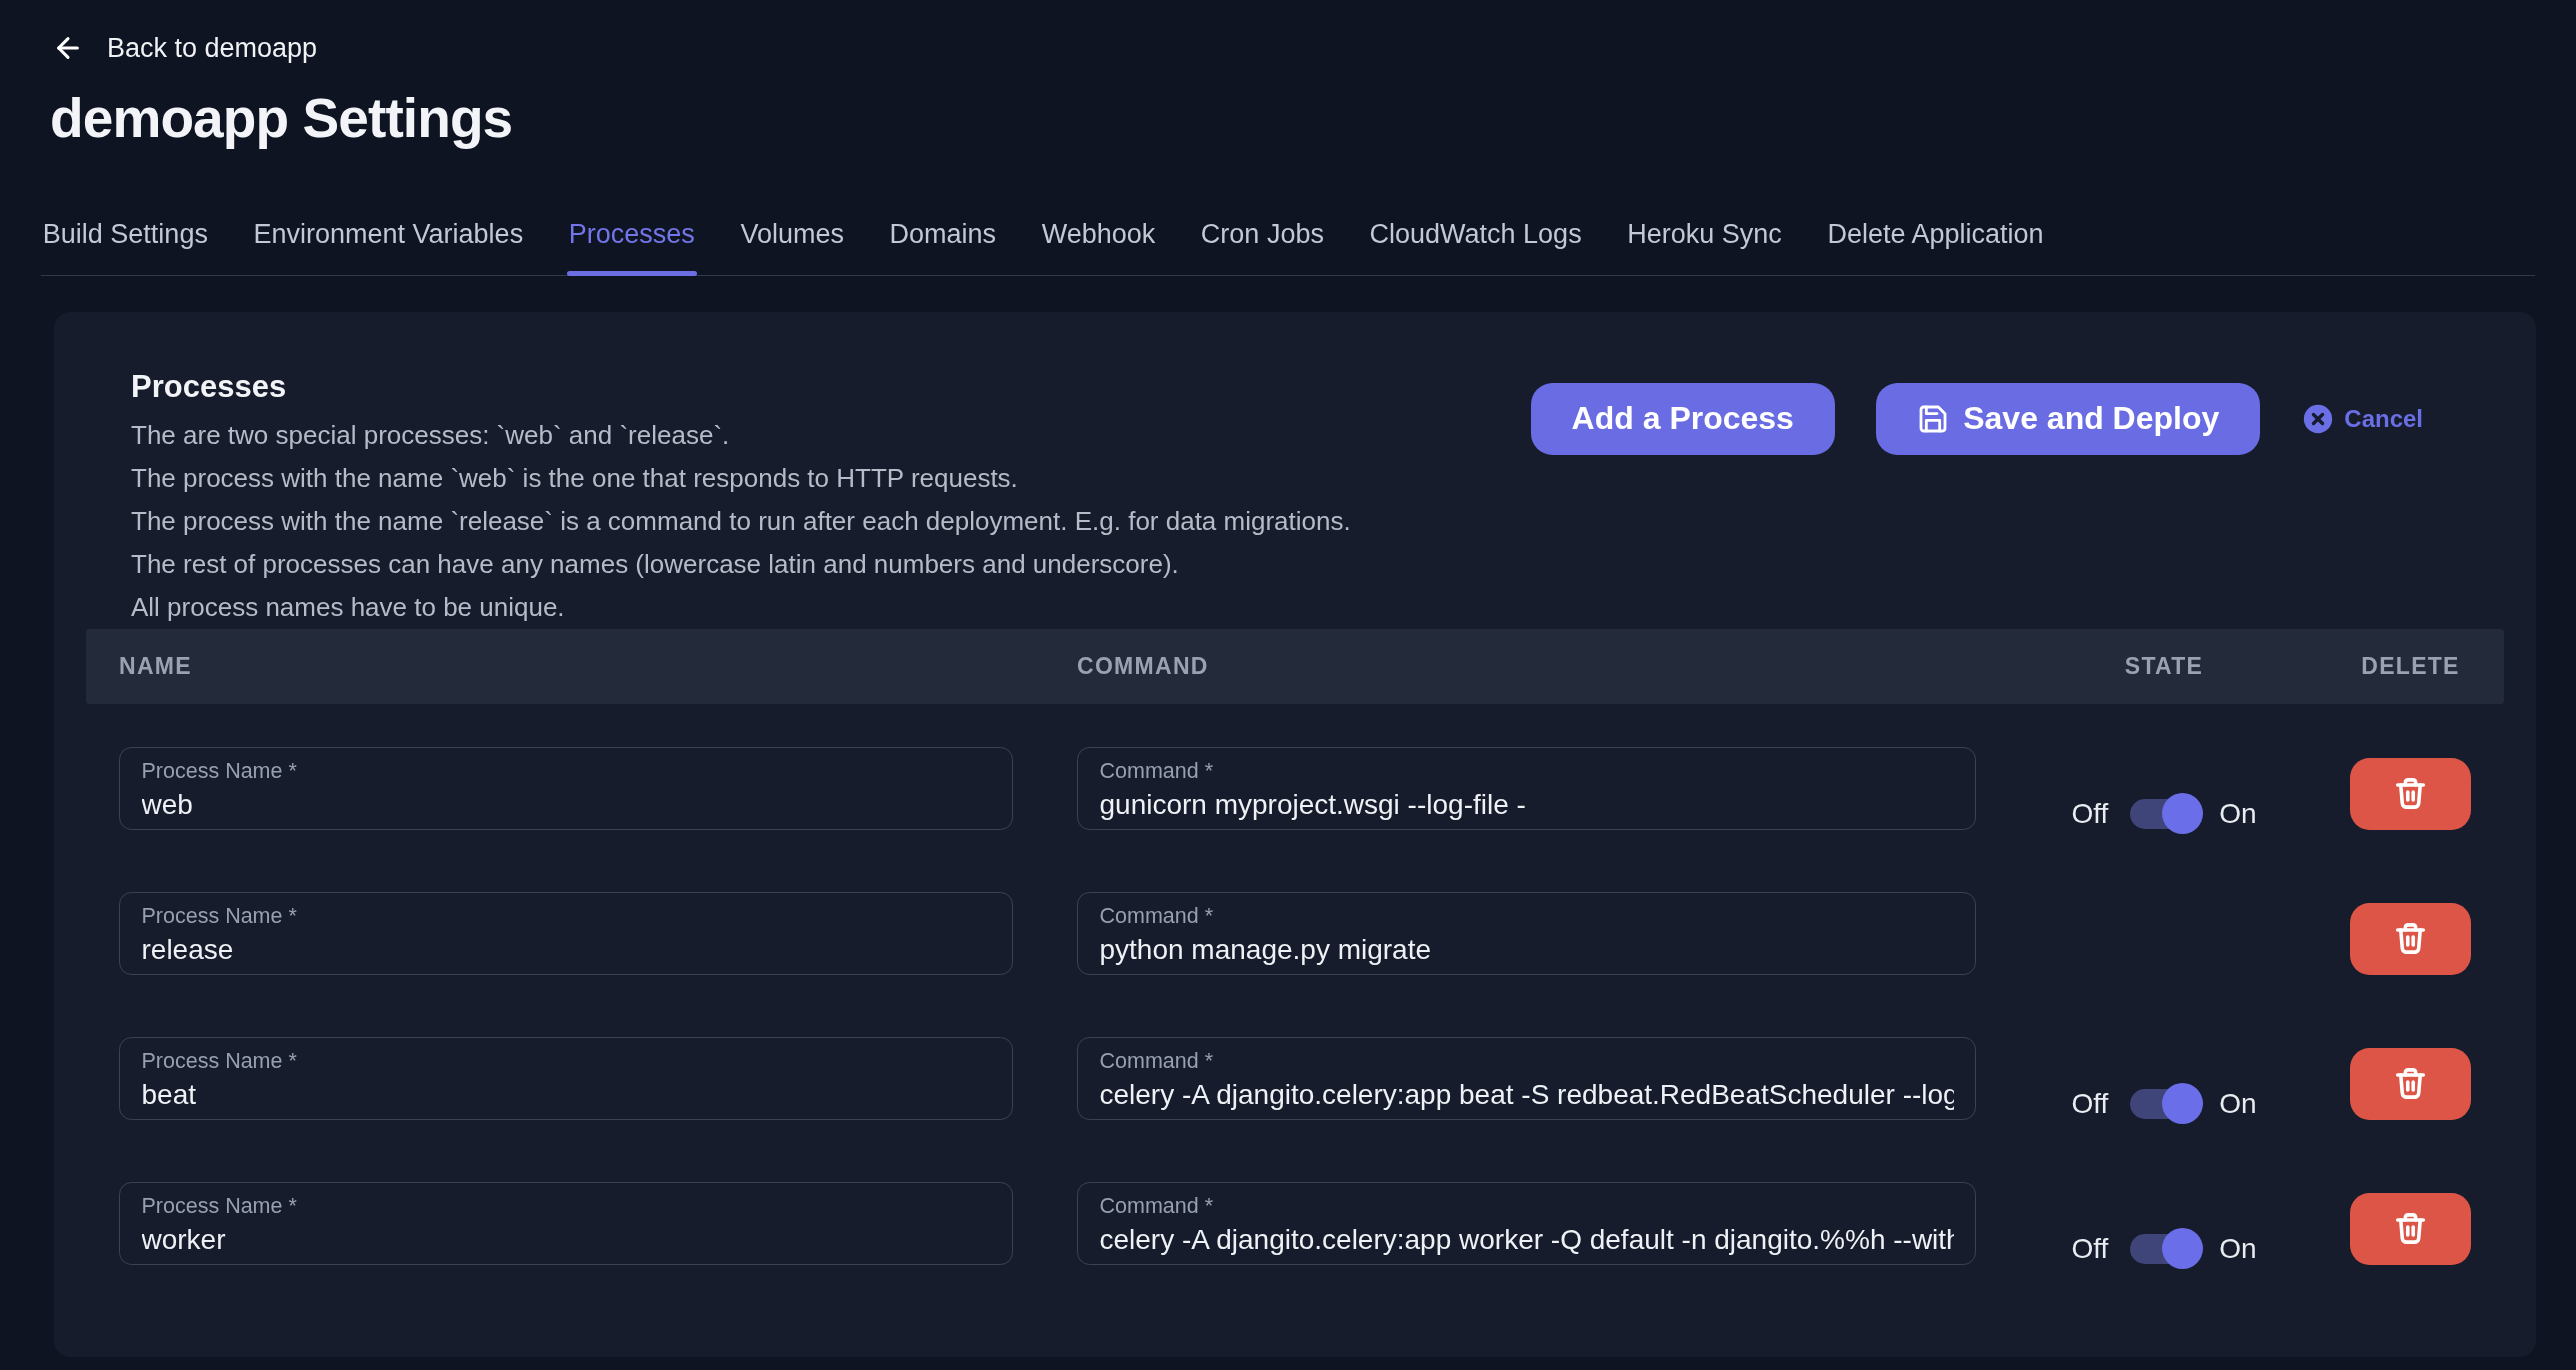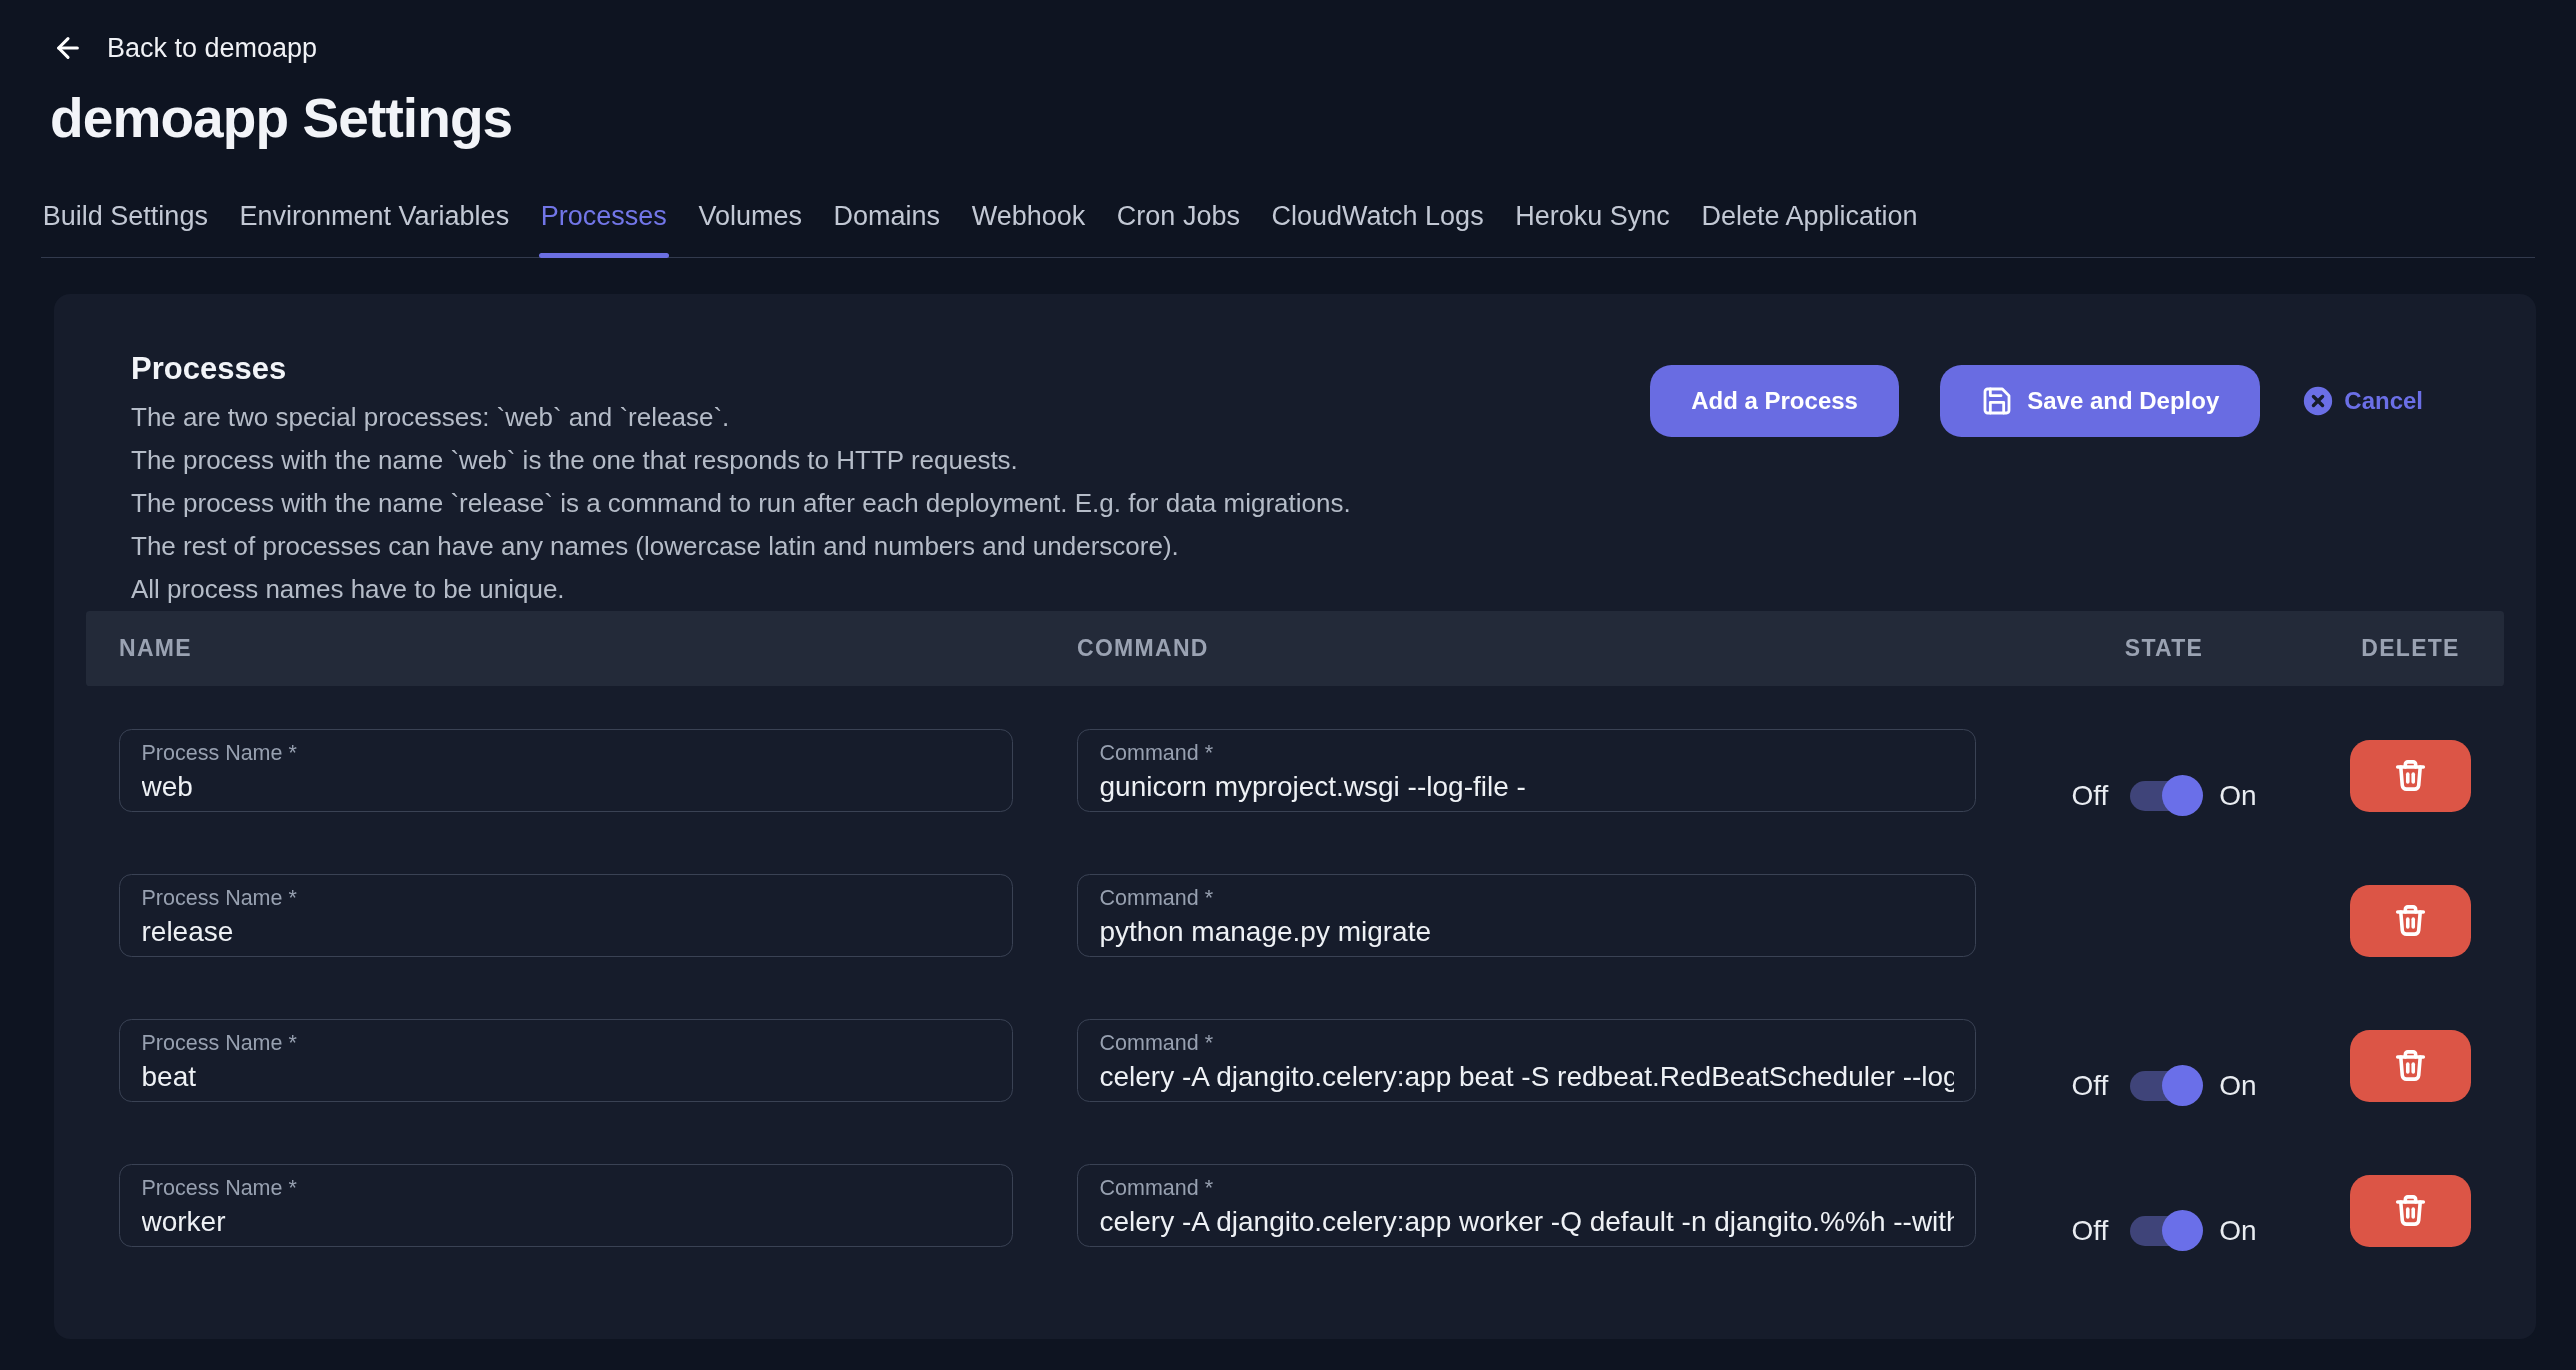--- a/index.html
+++ b/index.html
@@ -19,22 +19,22 @@
   .back-row svg { display:block; }
   .back-label { font-size:27px; font-weight:500; color:#f0f2f6; }
 
   .page-title {
     margin:21.5px 0 0 50px;
     font-size:55px; font-weight:700; letter-spacing:-0.9px; color:#f2f4f8;
   }
 
   
   .tabbar {
-    display:flex; gap:28px;
-    margin:51px 41px 0 41px;
+    display:flex; gap:42px;
+    margin:69px 41px 0 41px;
     border-bottom:1.8px solid #323a4d;
   }
   .tab {
     position:relative;
     font-size:27px; color:#c2c8d4;
     padding:0 1.8px 25px 1.8px;
     cursor:pointer; white-space:nowrap;
   }
   .tab.active { color:#7276e8; font-weight:500; }
   .tab.active::after {
@@ -58,21 +58,21 @@
   .panel-heading { font-size:31px; font-weight:700; color:#f2f4f8; }
   .panel-desc { margin-top:9px; }
   .panel-desc div { font-size:26px; line-height:43px; color:#b5bcc8; }
 
   .head-actions { display:flex; align-items:center; gap:41px; margin-top:14.3px; }
   .btn-primary {
     display:flex; align-items:center; gap:14.3px;
     height:72px; padding:12px 41px;
     background:#696ce2; color:#ffffff;
     border:none; border-radius:21.5px;
-    font-family:inherit; font-size:24px; font-weight:700;
+    font-family:inherit; font-size:32px; font-weight:700;
     cursor:pointer; white-space:nowrap;
   }
   .btn-cancel {
     display:flex; align-items:center; gap:9px;
     background:none; border:none; cursor:pointer;
     color:#6b6fe6; font-family:inherit; font-size:24px; font-weight:700;
   }
 
   
   .proc-table { }

